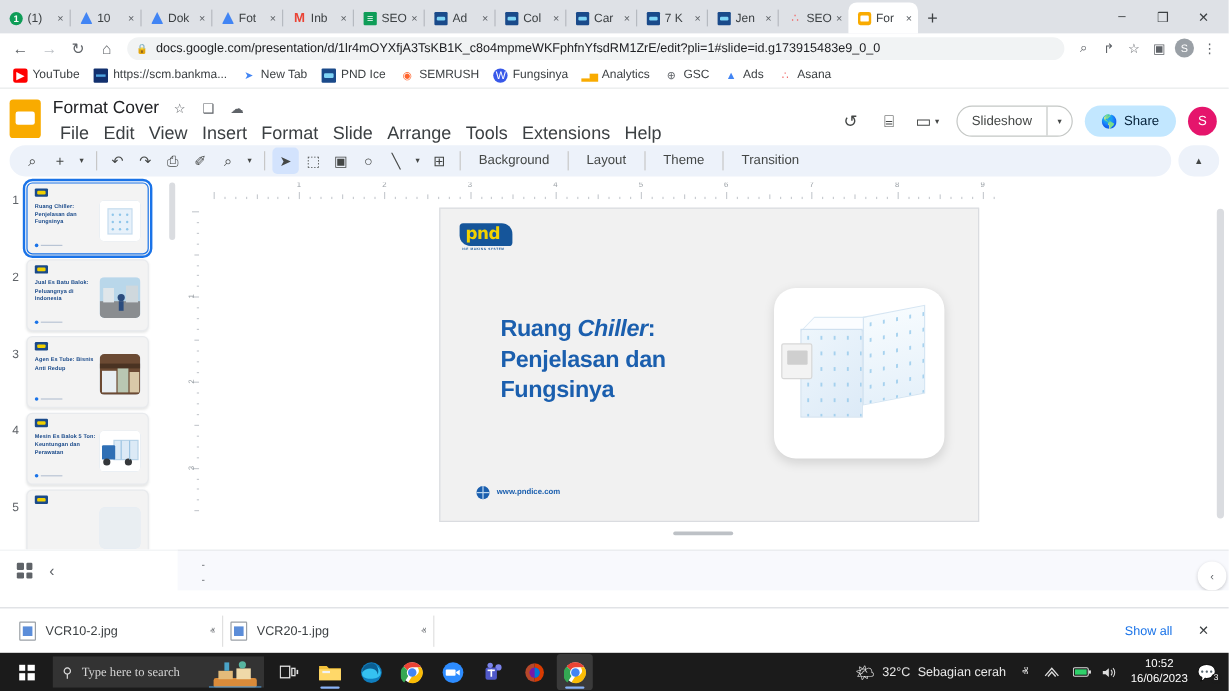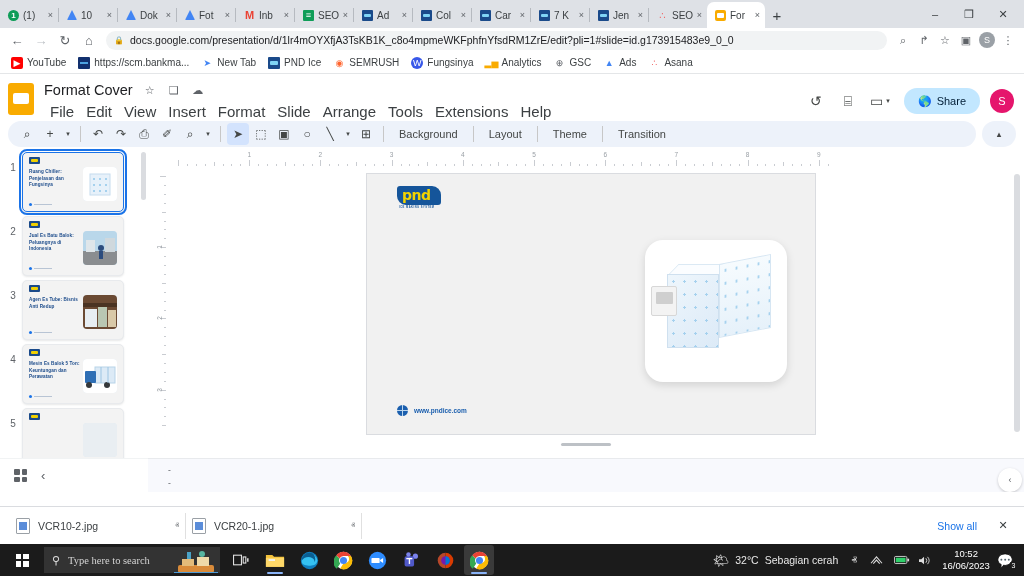--- a/index.html
+++ b/index.html
@@ -226,21 +226,21 @@
                  transform: translateX(-50%); }
   .vruler { position: absolute; left: 4px; top: 20px; width: 14px; height: 265px; overflow:hidden; }
   .vruler .tick { position: absolute; right: 0; height: 1px; background: #c9ccd1; }
   .vruler .num { position:absolute; right: 4px; font-size: 6.5px; color:#9aa0a6;
                  transform: translateY(-50%) rotate(-90deg); }
 
   .slide-canvas {
     position: absolute; left: 218px; top: 25px; width: 450px; height: 262px;
     background: #f1f1f1; border: 1px solid #dadce0; overflow: hidden;
   }
-  .slide-logo { position: absolute; left: 30px; top: 12px; width: 44px; height: 26px; }
+  .slide-logo { position: absolute; left: 16px; top: 12px; width: 44px; height: 26px; }
   .slide-logo .plate {
     position:absolute; left:0; top:0; width: 44px; height: 19px;
     background: #15559a; border-radius: 3px 9px 3px 9px;
   }
   .slide-logo .pnd {
     position:absolute; left:5px; top:1px; font-size: 14px; font-weight: bold;
     color:#f2d200; font-family:"DejaVu Sans", sans-serif; letter-spacing:-.5px;
   }
   .slide-logo .tagline {
     position:absolute; left:2px; top:20px; font-size:2.6px; color:#15559a;
@@ -575,20 +575,25 @@
           <div class="menuitem">Extensions</div>
           <div class="menuitem">Help</div>
         </div>
     </div>
     <div class="header-right">
       <div class="hicon">↺</div>
       <div class="hicon">⌸</div>
       <div class="hicon">
         <span>▭</span>
         <span style="font-size:7px;margin-left:3px">▾</span>
+      </div>
+      <div class="slideshow-group">
+        <div class="slideshow-btn">Slideshow</div>
+        <div class="slideshow-div"></div>
+        <div class="slideshow-arrow">▾</div>
       </div>
       <div class="share-btn">
         <span>🌎</span>
         <span>Share</span>
       </div>
       <div class="avatar-lg">S</div>
     </div>
   </div>
 
   <div class="toolbar-wrap">
@@ -866,20 +871,25 @@
           <span class="num" style="top:221.6px">3</span>
         </div>
 
       <div class="slide-canvas">
         <div class="slide-logo">
           <div class="plate"></div>
           <div class="pnd">pnd</div>
           <div class="tagline">ICE MAKING SYSTEM</div>
         </div>
 
+        <div class="slide-title">
+          <span>Ruang </span><em>Chiller</em><span>:</span><br>
+          <span>Penjelasan dan</span><br>
+          <span>Fungsinya</span>
+        </div>
 
         <div class="slide-photo">
           <div class="chiller">
             <div class="face-top"></div>
             <div class="face-side">
                 <div class="pat"></div>
               </div>
             <div class="face-front">
                 <div class="pat"></div>
               </div>

